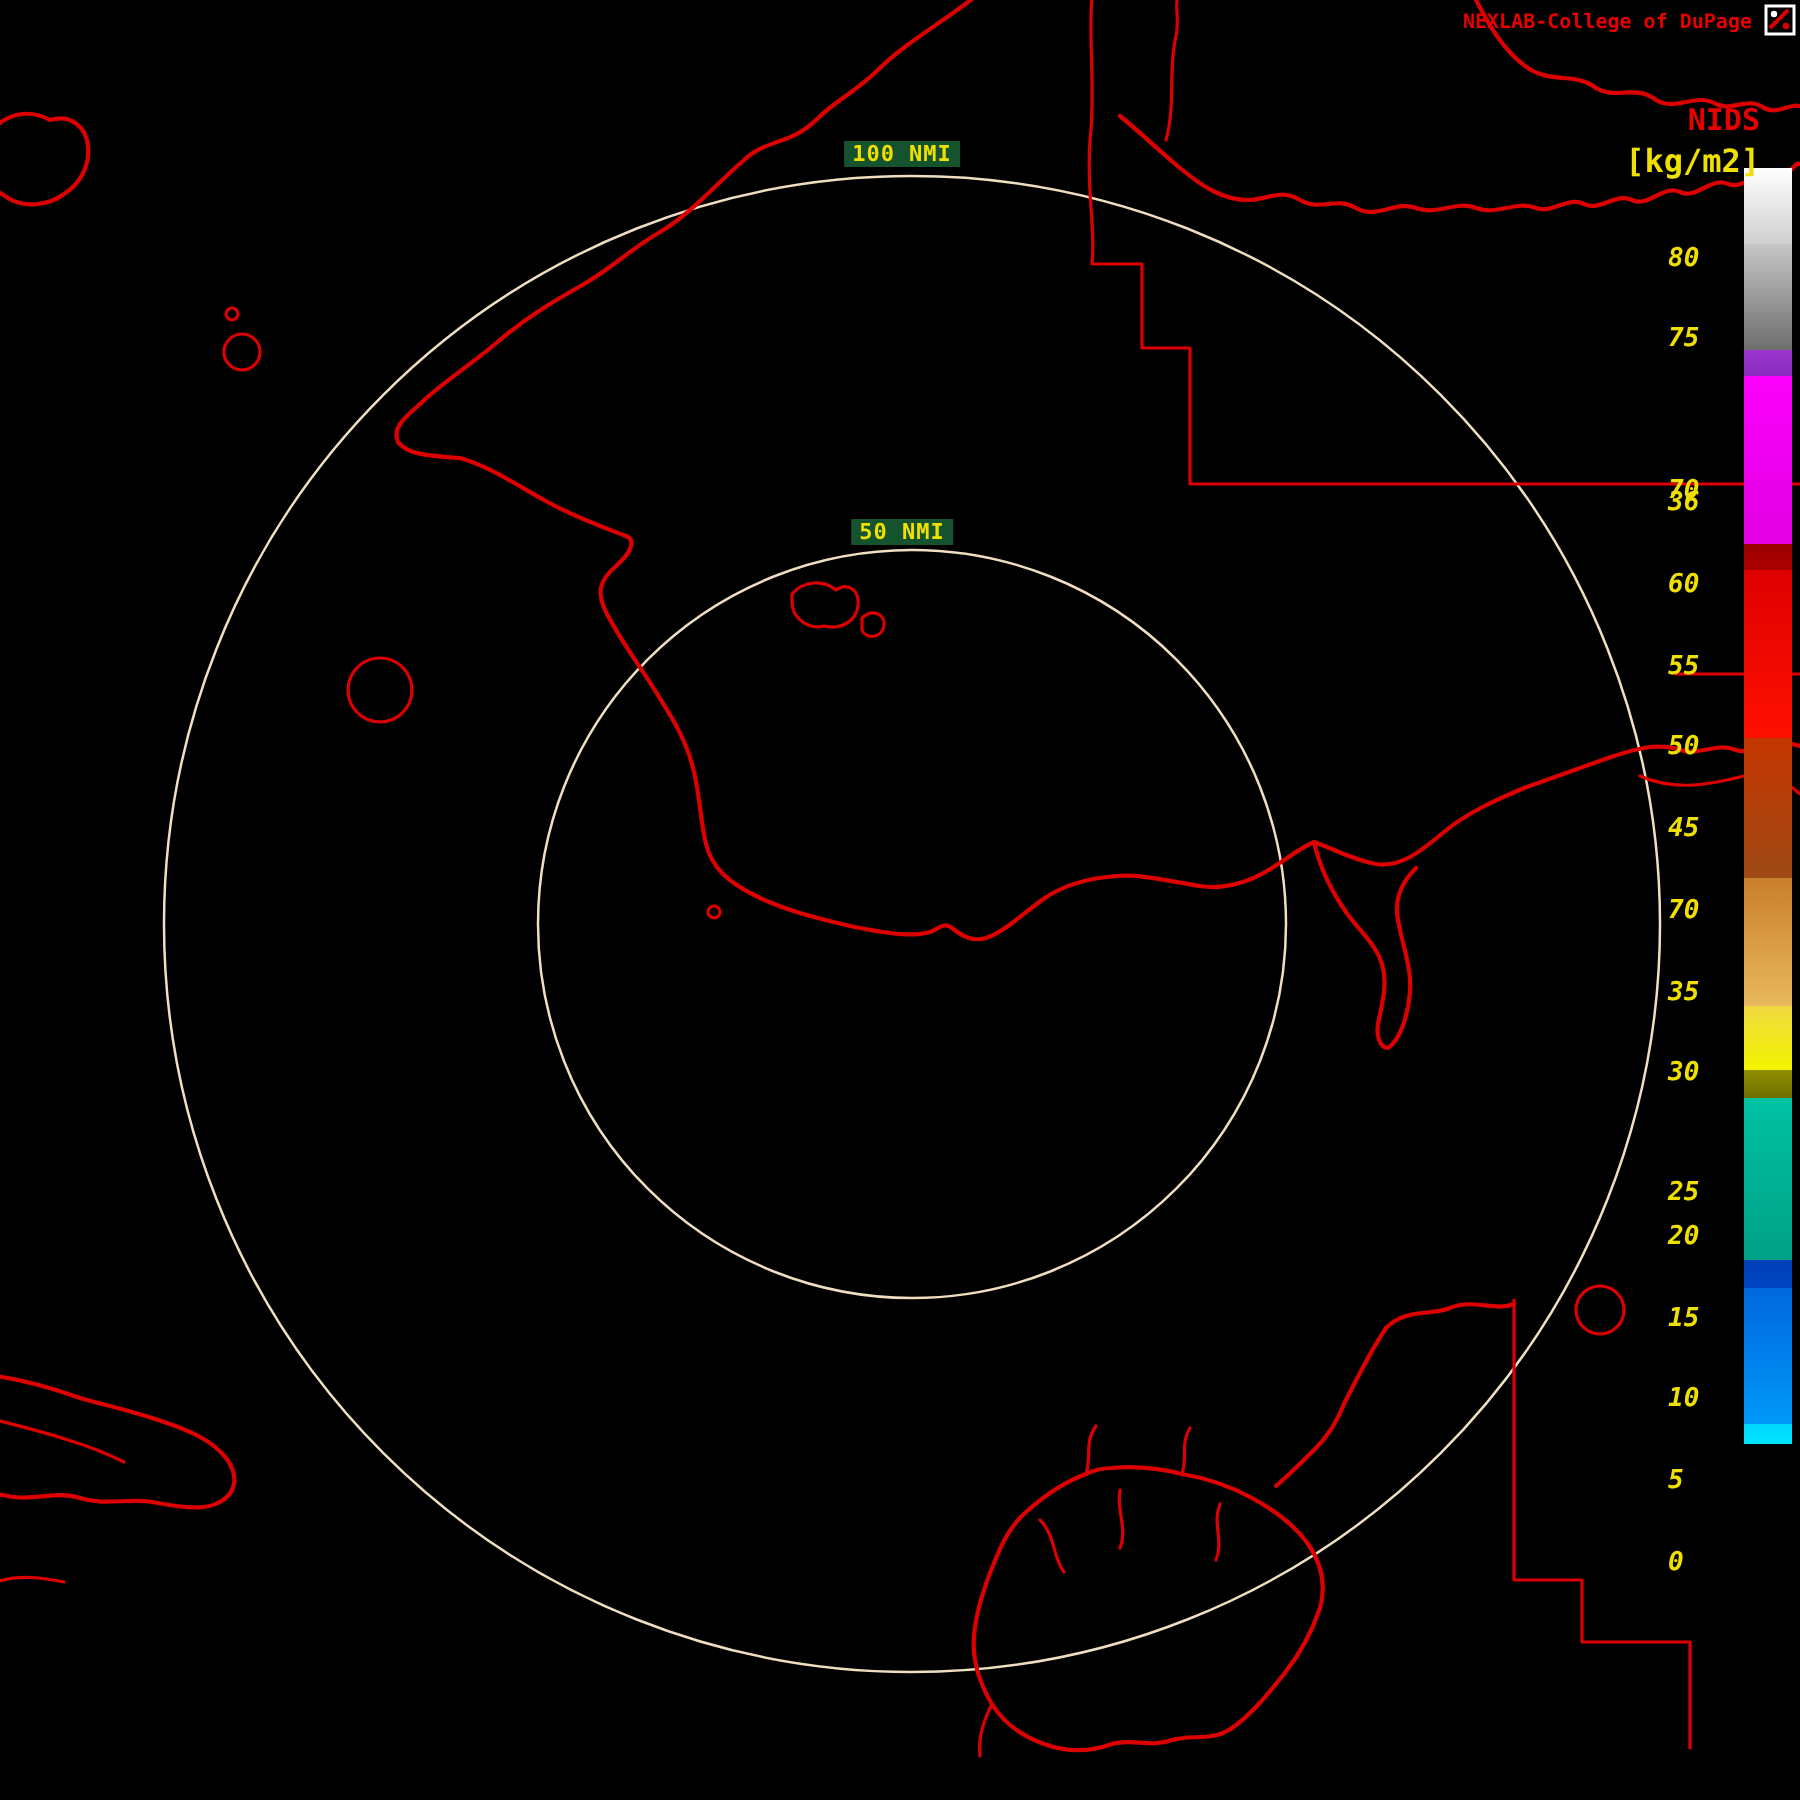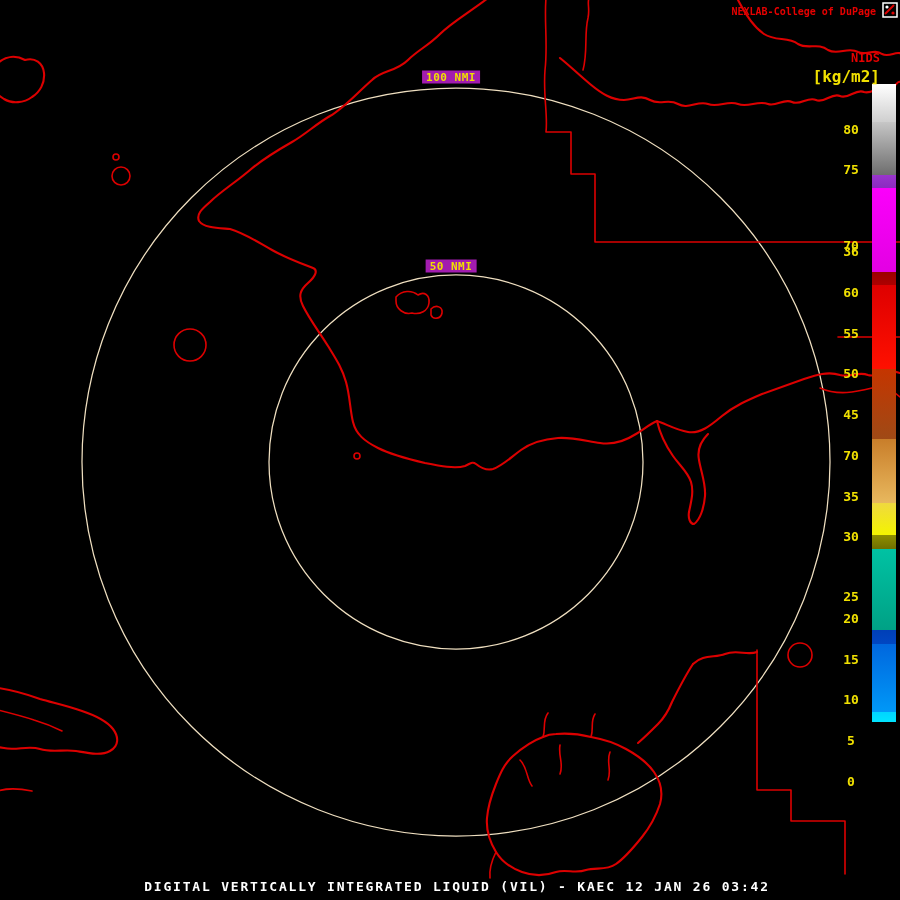--- a/index.html
+++ b/index.html
@@ -6,33 +6,33 @@
     --bg:#000; --map-red:#DC0000; --ring:#EFDFC0; --yellow:#F0E000;
     --red-text:#E60000; --footer:#FFFFFF;
   }
   html,body{margin:0;padding:0;background:var(--bg);}
   .screen{position:relative;width:900px;height:900px;background:var(--bg);
     overflow:hidden;font-family:"DejaVu Sans Mono",monospace;}
   .map-svg{position:absolute;left:0;top:0;}
   .map-line{fill:none;stroke:var(--map-red);stroke-width:2.1;stroke-linecap:round;stroke-linejoin:round;}
   .map-line.thin{stroke-width:1.6;}
   .ring{fill:none;stroke:var(--ring);stroke-width:1.25;}
-  .ring-label{position:absolute;transform:translate(-50%,-50%);background:#a21caf;
+  .ring-label{position:absolute;transform:translate(-50%,-50%);background:#14532d;
     color:var(--yellow);font-weight:bold;font-size:11px;padding:0 4px;letter-spacing:.5px;z-index:5;}
   .header-title{position:absolute;top:6px;right:24px;color:var(--red-text);
     font-size:10px;font-weight:bold;z-index:6;}
   .logo{position:absolute;top:2px;right:2px;width:16px;height:16px;z-index:6;}
   .product-label{position:absolute;top:51px;right:20px;text-align:right;z-index:6;}
-  .product-name{color:var(--red-text);font-size:12px;font-weight:bold;text-align:right;}
+  .product-name{color:var(--red-text);font-size:15px;font-weight:bold;text-align:right;}
   .product-units{color:var(--yellow);font-size:16px;font-weight:bold;margin-top:2px;}
   .colorbar{position:absolute;top:84px;right:4px;width:24px;z-index:4;}
   .colorbar div{width:100%;}
   .tick-labels{position:absolute;left:0;top:0;width:100%;height:100%;pointer-events:none;z-index:4;}
-  .cb-tick{position:absolute;right:32px;width:34px;text-align:center;color:var(--yellow);
-    font-size:13px;font-weight:bold;line-height:16px;}
+  .cb-tick{position:absolute;right:32px;width:34px;text-align:left;color:var(--yellow);
+    font-size:13px;font-weight:bold;line-height:16px;font-style:italic;}
   .footer{position:absolute;top:879px;left:457px;transform:translateX(-50%);
     color:var(--footer);font-size:13px;font-weight:bold;letter-spacing:1.8px;
     white-space:nowrap;z-index:6;}
 </style>
 </head>
 <body>
 
 <div class="screen">
 
   <svg class="map-svg" width="900" height="900" viewBox="0 0 900 900">
@@ -135,14 +135,13 @@
       <div class="cb-tick" style="top: 488.603px;">35</div>
       <div class="cb-tick" style="top: 529.374px;">30</div>
       <div class="cb-tick" style="top: 570.145px; margin-top: 19px;">25</div>
       <div class="cb-tick" style="top: 610.916px;">20</div>
       <div class="cb-tick" style="top: 651.687px;">15</div>
       <div class="cb-tick" style="top: 692.458px;">10</div>
       <div class="cb-tick" style="top: 733.229px;">5</div>
       <div class="cb-tick" style="top: 774px;">0</div>
     </div>
 
-  <div class="footer">DIGITAL VERTICALLY INTEGRATED LIQUID (VIL) - KAEC 12 JAN 26 03:42</div>
 </div>
 
 </body></html>

